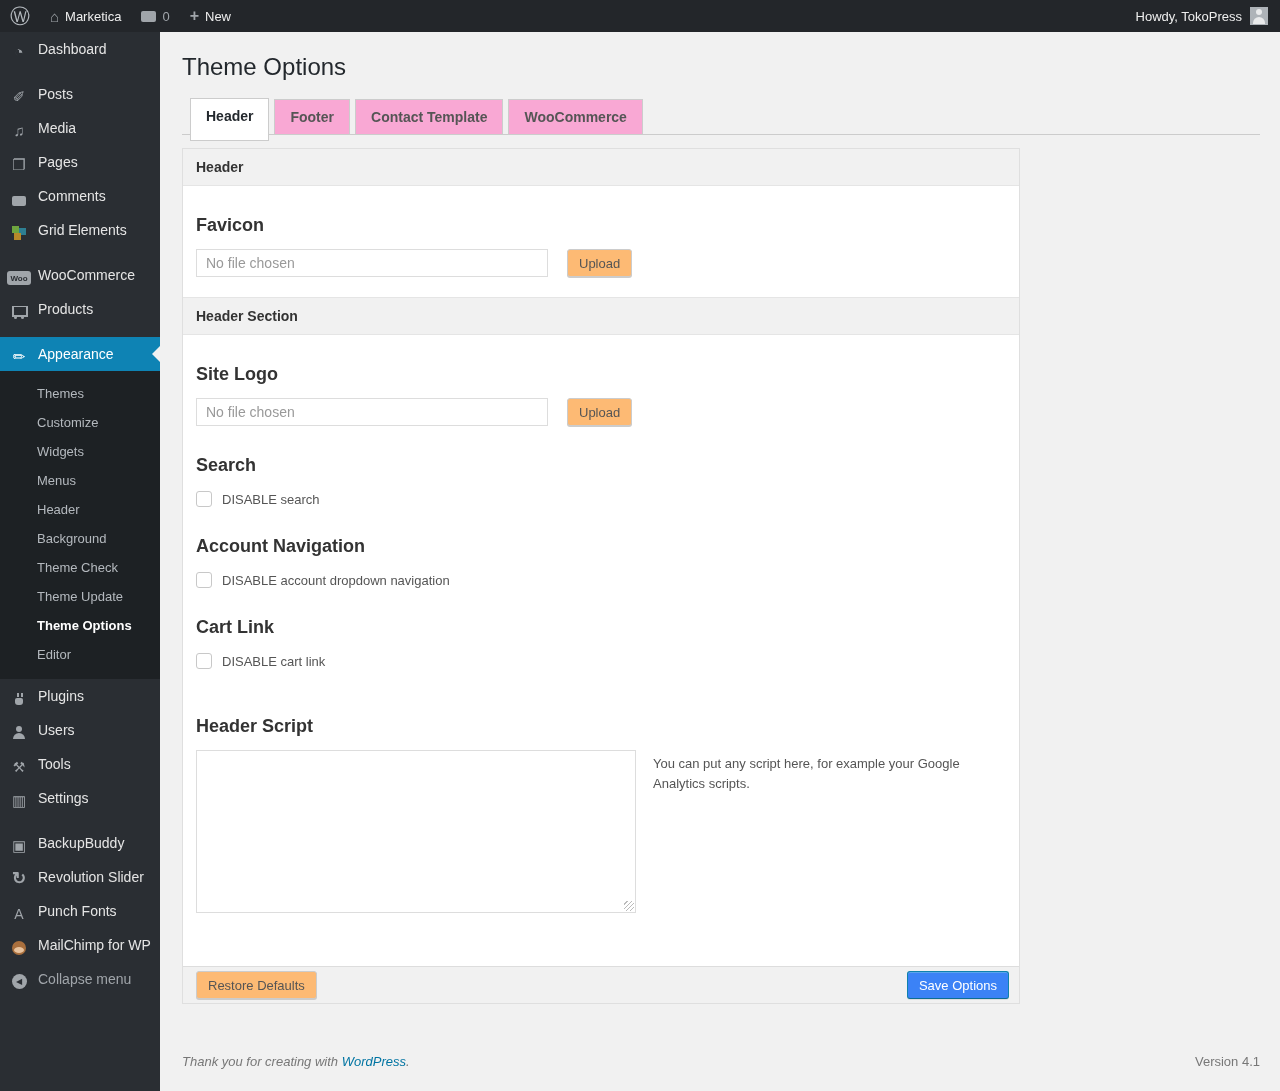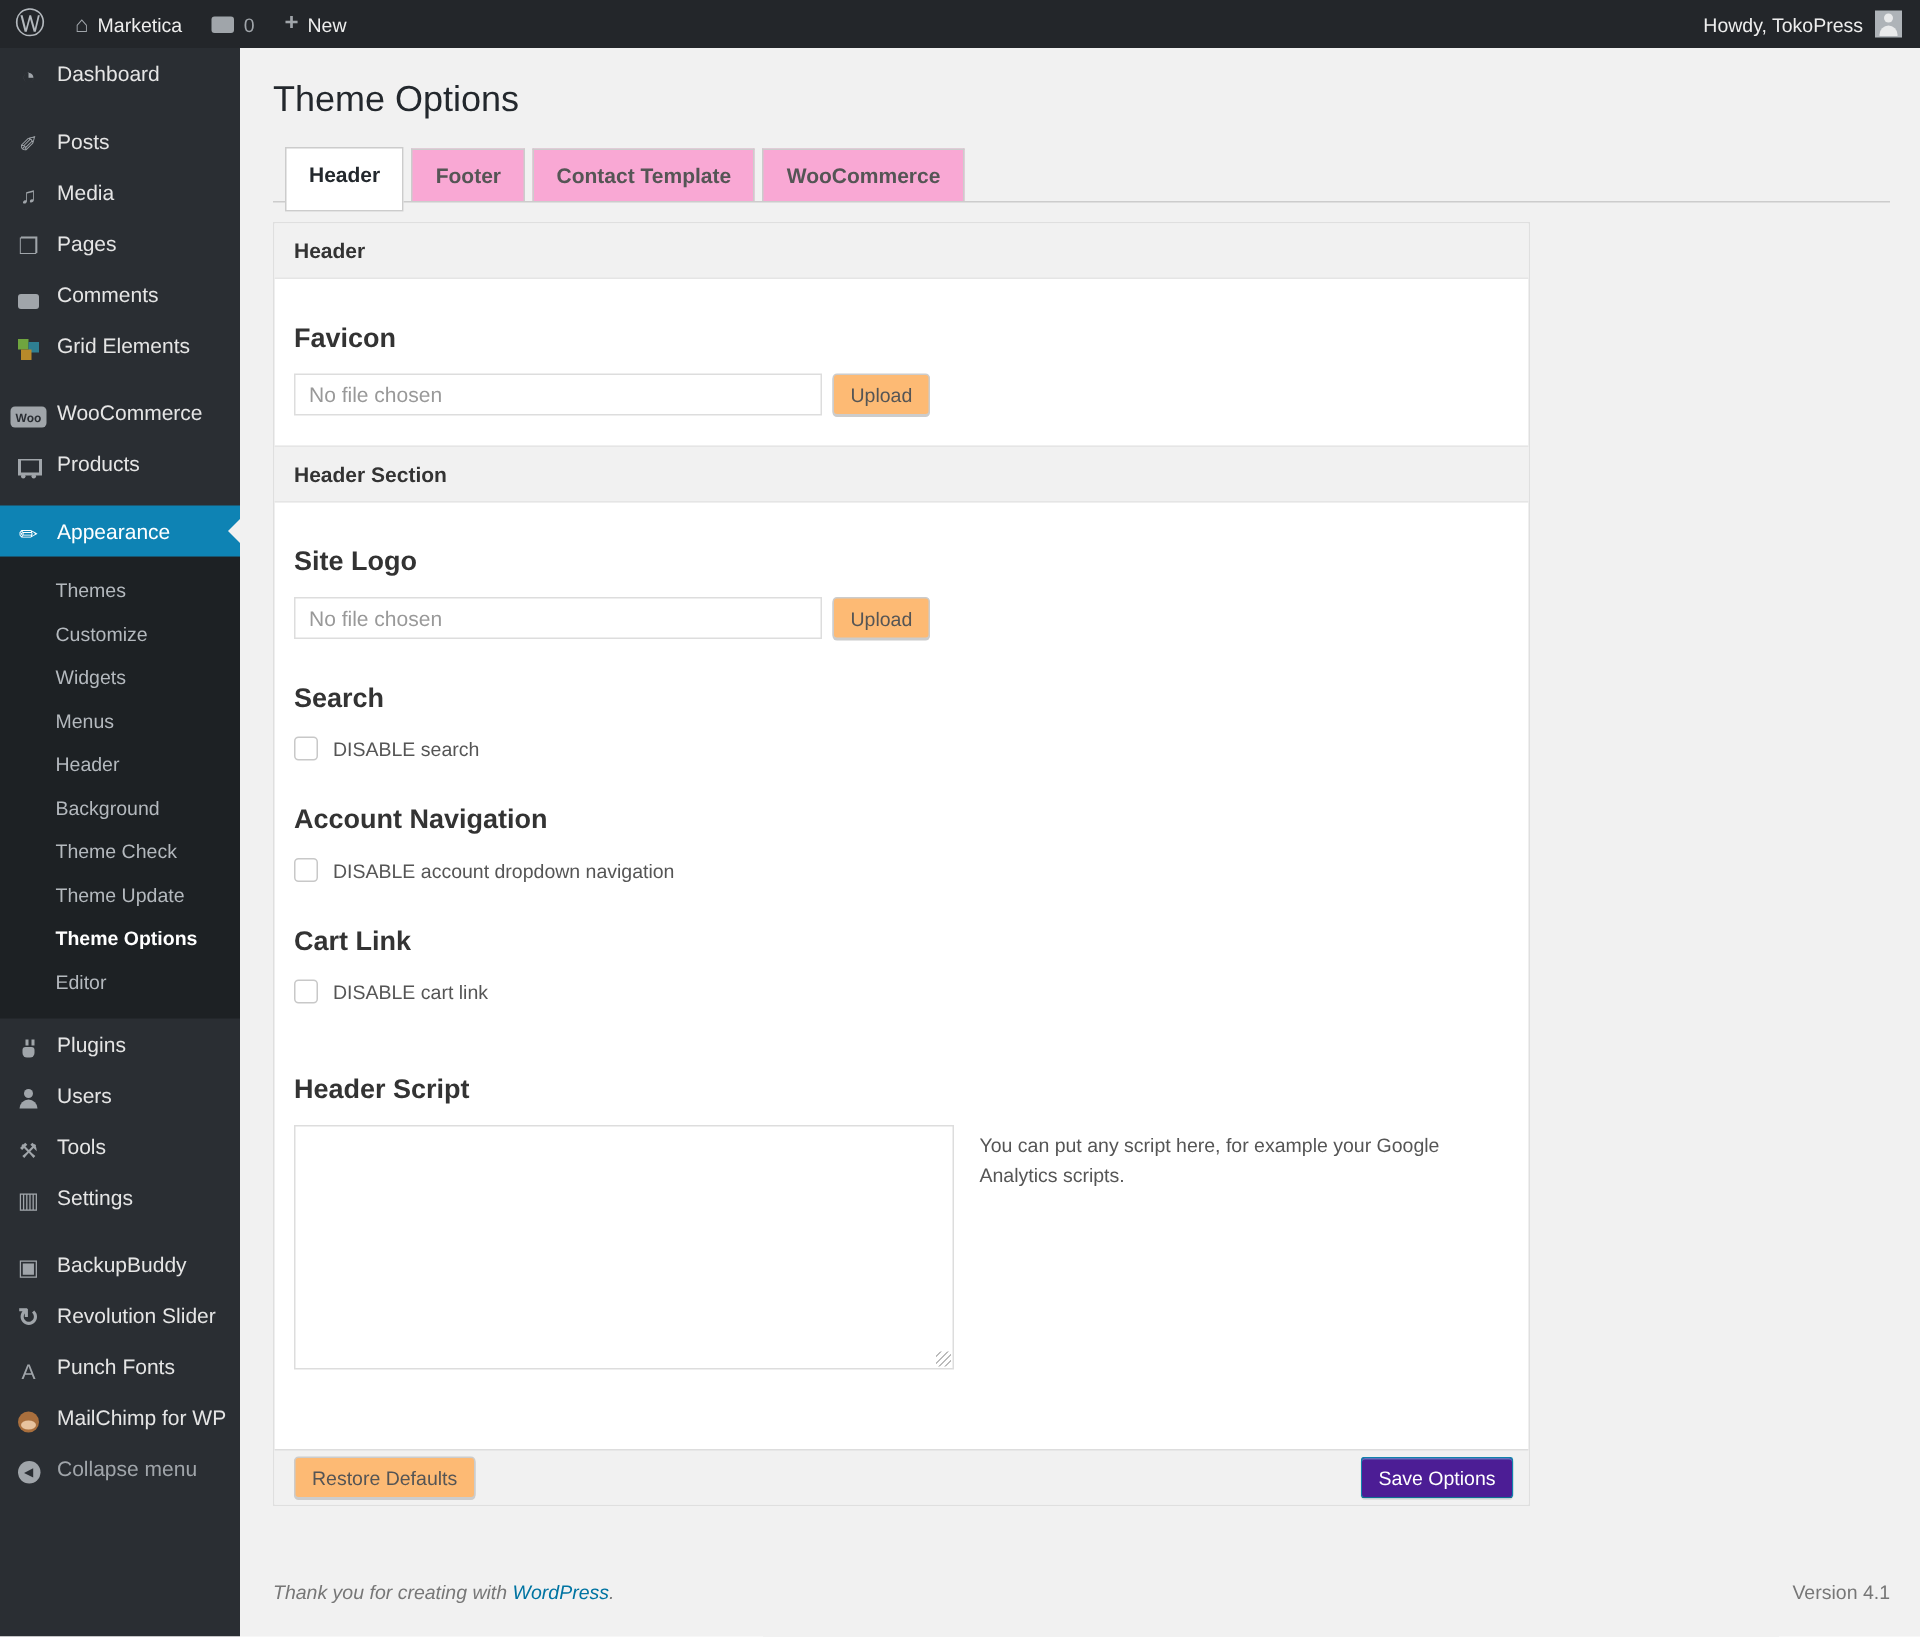--- a/index.html
+++ b/index.html
@@ -98,41 +98,41 @@
   .tabs-row { display:flex; align-items:flex-end; gap:5px; margin-top:17px; border-bottom:1px solid #ccc; padding-left:8px; }
   .tab { background:#f9a8d4; border:1px solid #ccc; border-bottom:none; color:#555;
     font-size:14px; font-weight:600; padding:9px 15px; cursor:pointer; }
   .tab.active { background:#fff; color:#23282d; margin-bottom:-7px; padding-bottom:16px; border-bottom:1px solid #ccc; }
 
   .panel { width:838px; background:#fff; border:1px solid #dfdfdf; margin-top:13px; }
   .band { background:#f1f1f1; border-bottom:1px solid #e5e5e5; padding:10px 13px; font-size:14px; font-weight:600; color:#333; }
   .band.mid { border-top:1px solid #e5e5e5; }
   .pbody { padding:0 13px; }
   .field-label { font-size:18px; font-weight:bold; color:#333; padding-top:29px; }
-  .file-row { display:flex; gap:7px; margin-top:13px; }
+  .file-row { display:flex; gap:19px; margin-top:13px; }
   .file-input { width:352px; height:28px; border:1px solid #ddd; background:#fff; padding:0 9px;
     font-size:14px; color:#999; font-family:"Liberation Sans", sans-serif; }
   .btn { display:inline-flex; align-items:center; justify-content:center; height:28px; padding:0 11px;
     background:#fdba74; border:1px solid #ccc; border-radius:3px; color:#555; font-size:13px;
     box-shadow:0 1px 0 #ccc; cursor:pointer; font-family:"Liberation Sans", sans-serif; }
   .check-row { display:flex; align-items:center; gap:10px; margin-top:15px; font-size:13px; color:#555; }
   .check-row input { appearance:none; -webkit-appearance:none; width:16px; height:16px; margin:0;
     border:1px solid #c8c8c8; border-radius:3px; background:#fff; cursor:pointer; }
   .spacer-20 { height:20px; }
   .spacer-18 { height:18px; }
   .script-row { display:flex; gap:17px; margin-top:13px; }
   .ta-wrap { position:relative; }
   textarea.script { width:440px; height:163px; border:1px solid #ddd; resize:none; display:block;
     font-family:"Liberation Sans", sans-serif; }
   .ta-corner { position:absolute; right:2px; bottom:2px; width:10px; height:10px; cursor:nwse-resize;
     background:repeating-linear-gradient(135deg, transparent 0 2px, #bbb 2px 3px); }
   .hint { width:320px; font-size:13px; color:#555; line-height:1.55; padding-top:4px; }
   .panel-footer { margin-top:53px; background:#f1f1f1; border-top:1px solid #ddd;
     padding:4px 10px 4px 13px; height:37px; display:flex; align-items:center; justify-content:space-between; }
-  .btn-primary { background:#4c1d95; border-color:#1082ad #1082ad #0e6d92; color:#fff;
+  .btn-primary { background:#3b82f6; border-color:#1082ad #1082ad #0e6d92; color:#fff;
     box-shadow:inset 0 1px 0 rgba(120,200,230,.5), 0 1px 0 rgba(0,0,0,.08); font-size:13px; }
 
   .page-footer { display:flex; justify-content:space-between; align-items:center; margin-top:50px; }
   .thanks { font-style:italic; font-size:13px; color:#777;text-align:center; }
   .thanks a { color:#0074a2; text-decoration:none; cursor:pointer; }
   .version { font-size:13px; color:#777; }
 </style>
 </head>
 <body>
 

